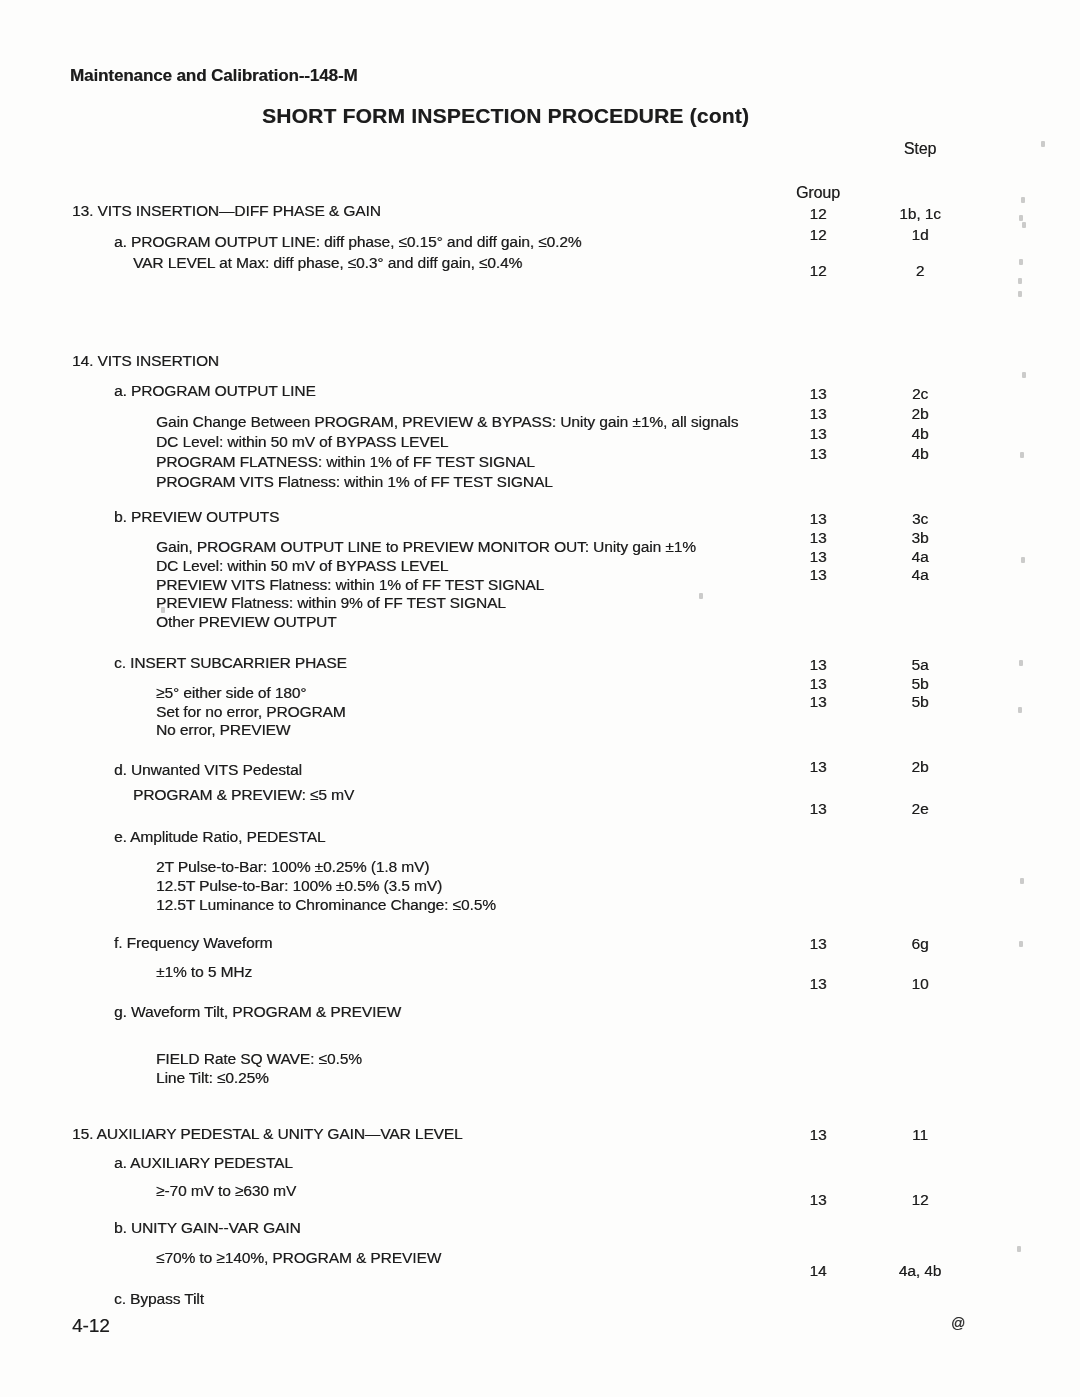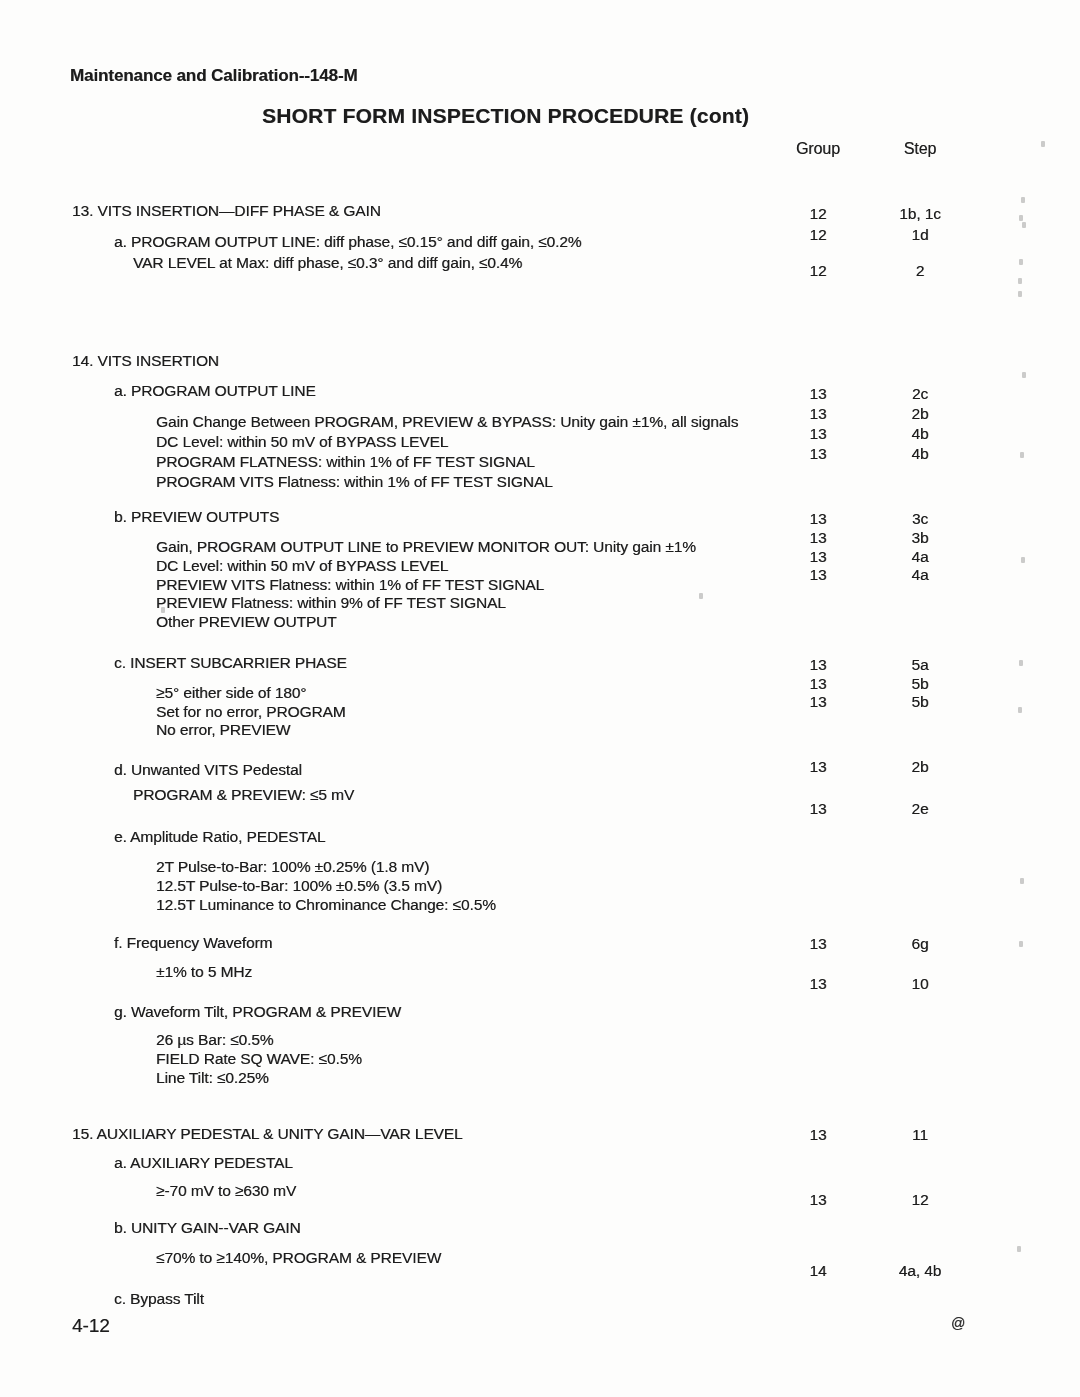--- a/index.html
+++ b/index.html
@@ -3,21 +3,21 @@
 <meta charset="utf-8">
 <style>
   html,body{margin:0;padding:0;background:#ffffff;}
   .page{position:relative;width:1080px;height:1397px;background:#fdfdfc;overflow:hidden;
         font-family:"Liberation Sans","DejaVu Sans",sans-serif;color:#1c1c1c;
         letter-spacing:-0.1px;}
   .page *{text-shadow:0.4px 0.2px 0 rgba(25,25,25,0.55);}
   .doc-header{position:absolute;top:66px;left:70px;font-size:17px;font-weight:700;white-space:nowrap;}
   .title{position:absolute;top:104px;left:262px;font-size:21px;font-weight:700;letter-spacing:0.2px;white-space:nowrap;}
   .colhead{position:absolute;top:140px;font-size:16px;text-align:center;}
-  .colhead.group{left:788px;width:60px;}
+  .colhead.group{left:788px;width:60px;margin-top:44px;}
   .colhead.step{left:870px;width:100px;}
   .row{position:absolute;left:0;width:1080px;height:20px;font-size:15.5px;line-height:20px;white-space:nowrap;}
   .t{position:absolute;top:0;margin-top:28px;}
   .g{position:absolute;top:0;left:788px;width:60px;text-align:center;}
   .s{position:absolute;top:0;left:870px;width:100px;text-align:center;}
   .pagenum{position:absolute;top:1315px;left:72px;font-size:19px;}
   .cornermark{position:absolute;top:1315px;left:951px;font-size:14px;color:#2a2a2a;}
   .speck{position:absolute;width:4px;height:6px;background:#8f8f8f;opacity:0.45;border-radius:1px;text-shadow:none;}
 </style>
 </head>
@@ -152,23 +152,20 @@
   <div class="row" style="top:934px">
       <span class="t" style="left:156px">±1% to 5 MHz</span>
       <span class="g">13</span>
       <span class="s">6g</span>
     </div>
 
   <div class="row" style="top:974px">
       <span class="t" style="left:114px">g. Waveform Tilt, PROGRAM &amp; PREVIEW</span>
       <span class="g">13</span>
       <span class="s">10</span>
-    </div>
-  <div class="row" style="top:1002px">
-      <span class="t" style="left:156px">26 µs Bar: ≤0.5%</span>
     </div>
   <div class="row" style="top:1021px">
       <span class="t" style="left:156px">FIELD Rate SQ WAVE: ≤0.5%</span>
     </div>
   <div class="row" style="top:1040px">
       <span class="t" style="left:156px">Line Tilt: ≤0.25%</span>
     </div>
 
   <div class="row" style="top:1096px">
       <span class="t" style="left:72px">15. AUXILIARY PEDESTAL &amp; UNITY GAIN—VAR LEVEL</span>

